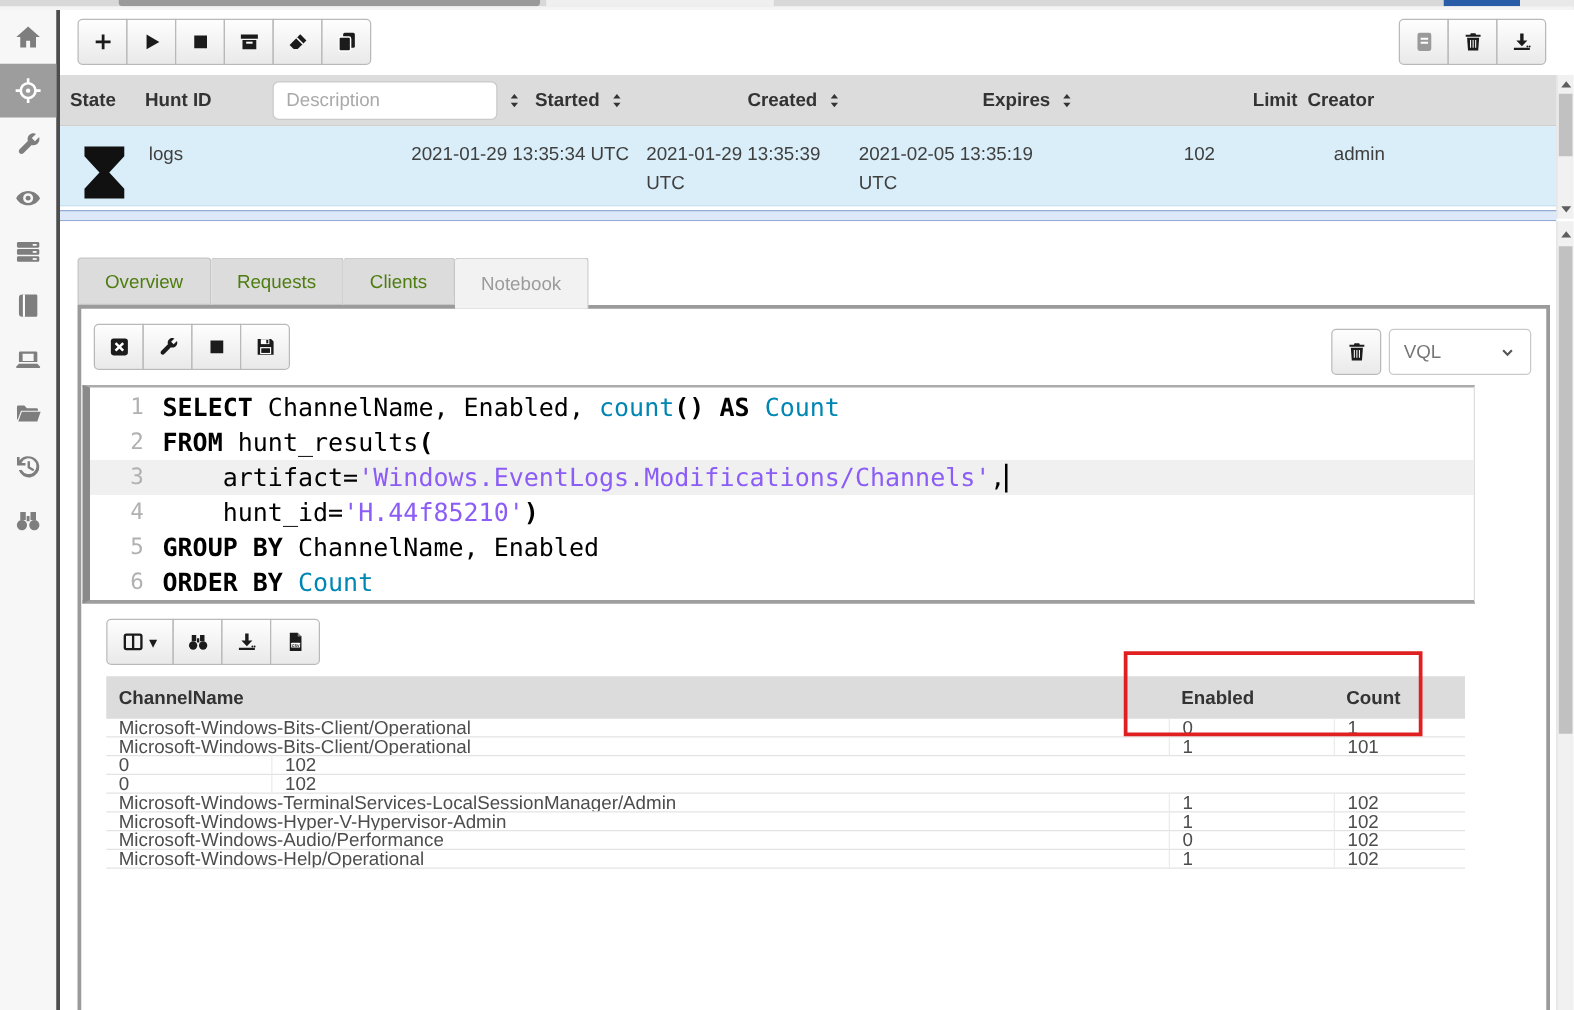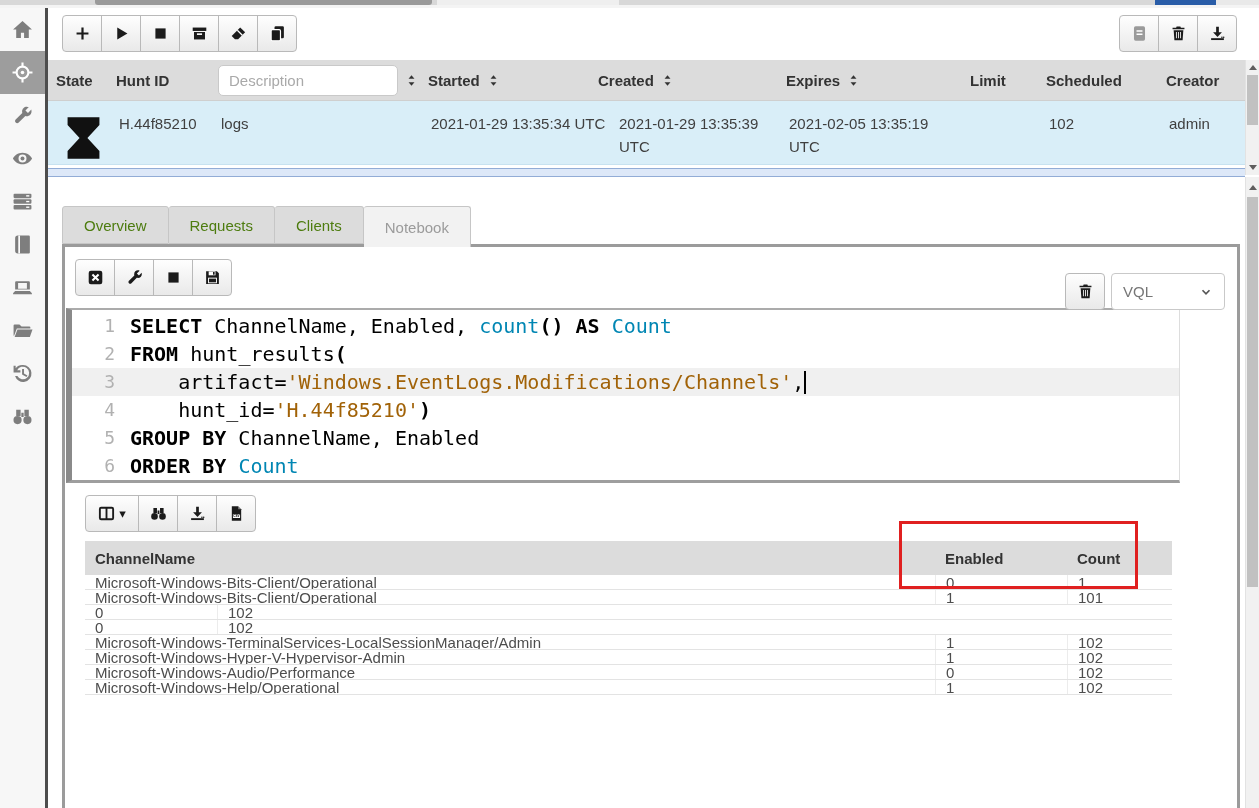--- a/index.html
+++ b/index.html
@@ -61,37 +61,37 @@
   .panel { position:absolute; top:169px; left:0; right:14px; bottom:0; background:#fff; }
   .tabs { position:absolute; left:14px; top:29px; display:flex; }
   .tab { height:38px; display:flex; align-items:center; padding:0 21px; font-size:15px; color:#4d7c0f;
     background:#dcdcdc; border:1px solid #c6c6c6; border-left:none; cursor:pointer; border-radius:3px 3px 0 0; }
   .tab:first-child { border-left:1px solid #c6c6c6; }
   .tab.active { background:#f2f2f2; color:#9b9b9b; border-bottom:none; height:41px; position:relative; z-index:3; }
 
   .cell { position:absolute; left:14px; right:5px; top:67px; bottom:-4px; border:3px solid #9b9b9b; background:#fff; }
   .cell-toolbar { position:relative; height:61px; }
   .cell-toolbar .left { position:absolute; left:10px; top:12px; }
-  .cell-toolbar .right { position:absolute; right:12px; top:26px; display:flex; align-items:center; }
+  .cell-toolbar .right { position:absolute; right:12px; top:16px; display:flex; align-items:center; }
   .select { display:inline-flex; align-items:center; justify-content:space-between; width:114px; height:37px;
     border:1px solid #c9c9c9; border-radius:4px; background:#fff; color:#767676; font-size:15px;
     padding:0 11px; margin-left:6px; cursor:pointer; }
   .select .chev { width:14px; height:14px; color:#555; }
   .select .chev svg { fill:none; stroke:currentColor; stroke-width:2.4; }
 
   
   .editor { margin:0 57px 0 1px; border-top:2px solid #ababab; border-bottom:3px solid #9e9e9e;
     border-right:1px solid #ddd; border-left:6px solid #8a8a8a; padding-top:2px; background:#fff; }
   .eline { display:flex; height:28px; line-height:28px; font-family:"DejaVu Sans Mono", monospace; font-size:20px; }
   .eline.active { background:#f0f0f0; }
   .gutter { flex:none; width:58px; text-align:right; padding-right:15px; color:#b1b1b1; font-size:18px; }
   .codetxt { white-space:pre; color:#000; }
   .codetxt .k { font-weight:bold; color:#000; }
   .codetxt .f { color:#0086b3; }
-  .codetxt .s { color:#a16207; }
+  .codetxt .s { color:#8b5cf6; }
   .cursor { display:inline-block; width:2px; height:23px; background:#000; vertical-align:middle; margin-top:-3px; }
 
   .out-toolbar { margin:12px 0 0 20px; }
 
   
   .results { margin:9px 0 0 20px; width:1087px; font-size:15px; }
   .res-head { display:flex; height:34px; background:#dcdcdc; align-items:center; font-weight:bold; color:#333; }
   .res-head > div { padding-left:10px; }
   .res-row { display:flex; height:15px; align-items:center; color:#4d4d4d; border-bottom:1px solid #e3e3e3; }
   .res-row > div { padding-left:10px; height:100%; display:flex; align-items:center; border-left:1px solid #ececec; overflow:hidden; }
@@ -328,35 +328,31 @@
         </div>
         <div class="hh-cell" style="width: 184px;">
           <span>Expires</span>
           <span class="icon sort">
             <svg viewBox="0 0 16 16">
               <path d="M8 1.5l3.6 4.3H4.4z"></path>
               <path d="M8 14.5L4.4 10.2h7.2z"></path>
             </svg>
           </span>
         </div>
-        <div class="hh-cell" style="width: 76px;">
+        <div class="hh-cell" style="width: 76px; justify-content: flex-end;">
           <span>Limit</span>
-        </div>
-        <div class="hh-cell" style="width: 120px;">
-          <span>Scheduled</span>
         </div>
         <div class="hh-cell" style="width: 87px;">
           <span>Creator</span>
         </div>
       </div>
     <div class="hr-row">
         <div class="hr-cell" style="width: 60px;"><span class="icon"><svg viewBox="0 0 20 20">
               <path d="M3.5 1.5h13v3.2L11.6 10l4.9 5.3v3.2h-13v-3.2L8.4 10 3.5 4.7z"></path>
             </svg></span></div>
-        <div class="hr-cell" style="width: 102px;">H.44f85210</div>
         <div class="hr-cell" style="width: 210px;">logs</div>
         <div class="hr-cell" style="width: 188px;">2021-01-29 13:35:34 UTC</div>
         <div class="hr-cell" style="width: 170px;">2021-01-29 13:35:39 UTC</div>
         <div class="hr-cell" style="width: 184px;">2021-02-05 13:35:19 UTC</div>
         <div class="hr-cell" style="width: 76px;"></div>
         <div class="hr-cell" style="width: 120px;">102</div>
         <div class="hr-cell" style="width: 87px;">admin</div>
       </div>
   </div>
 

